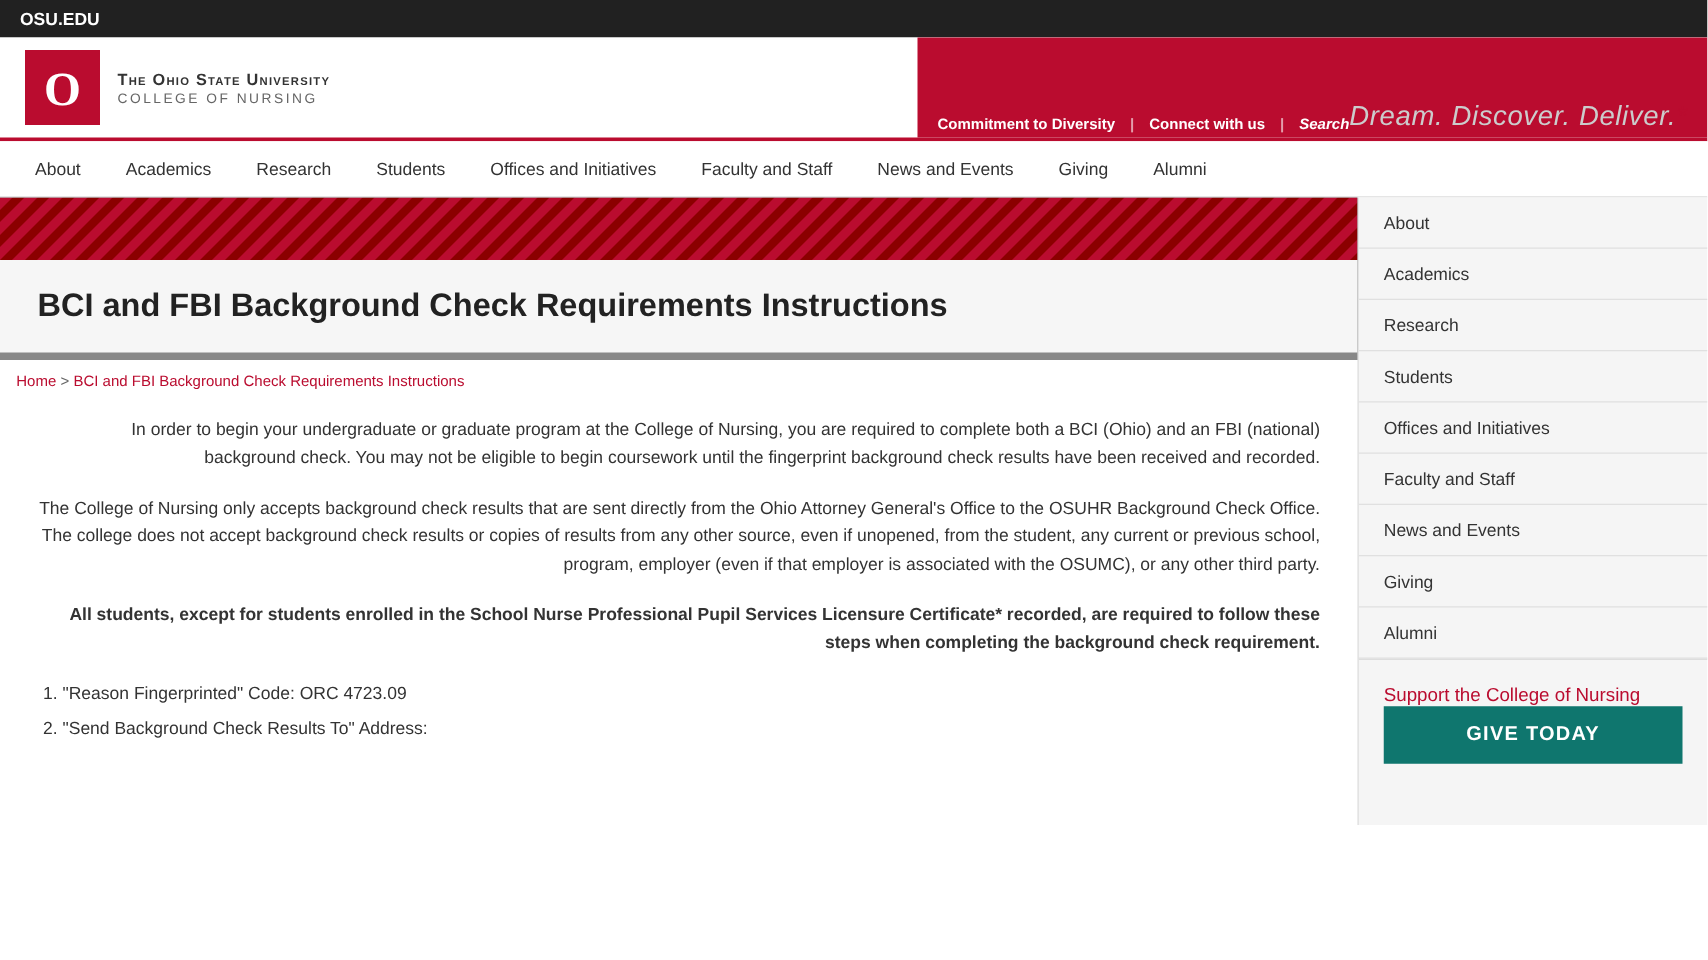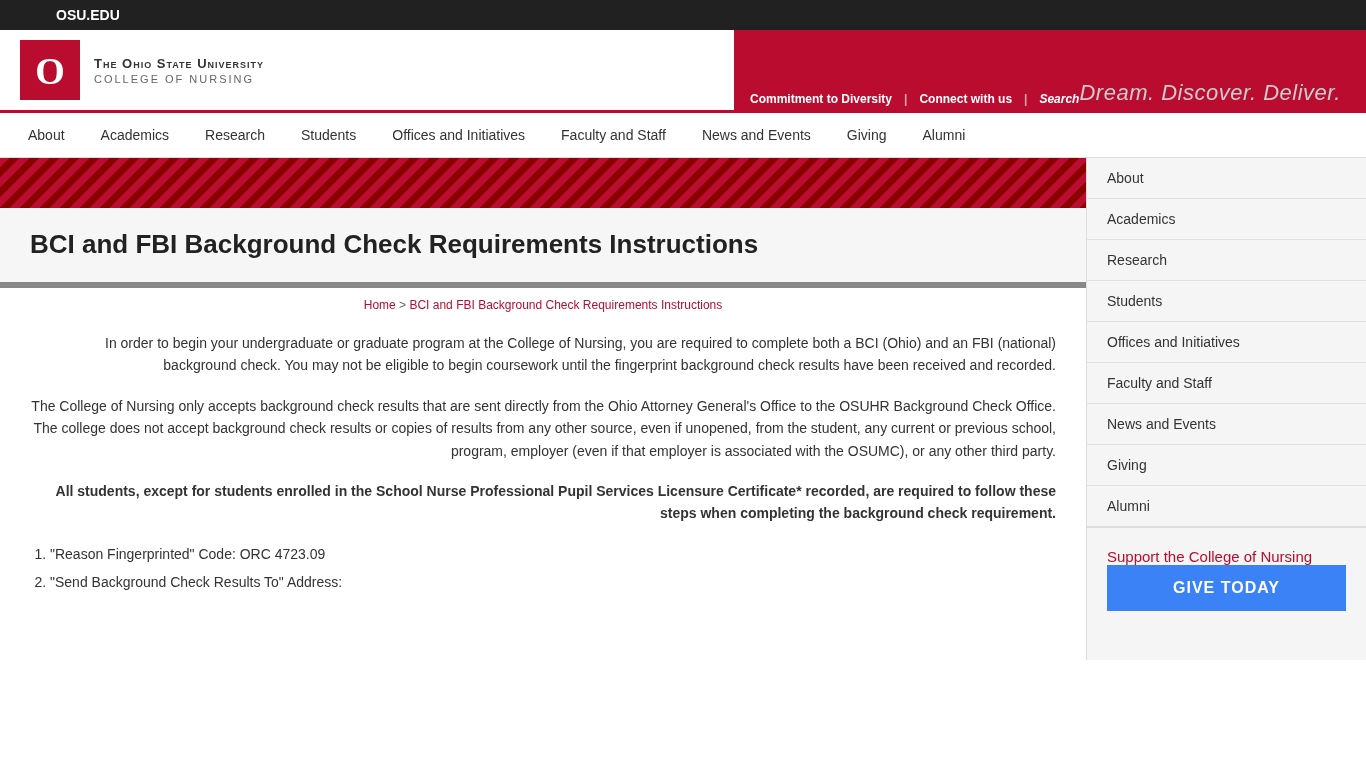--- a/index.html
+++ b/index.html
@@ -9,21 +9,21 @@
     #top-bar {
       background: #212121;
       color: #ccc;
       font-size: 12px;
       display: flex;
       justify-content: space-between;
       align-items: center;
       padding: 4px 16px;
       height: 30px;
     }
-    #top-bar-logo { color: #fff; font-weight: bold; font-size: 14px; margin-left: 40px; }
+    #top-bar-logo { color: #fff; font-weight: bold; font-size: 14px; }
     #top-bar-links { display: flex; gap: 16px; margin-top: 42px; }
     #top-bar-links a { color: #ccc; text-decoration: none; font-size: 12px; }
 
     
     #header {
       display: flex;
       align-items: stretch;
       background: #fff;
       border-bottom: 3px solid #ba0c2f;
     }
@@ -139,21 +139,20 @@
       font-weight: bold;
       color: #222;
       line-height: 1.3;
     }
 
     
     #breadcrumb {
       padding: 10px 13px;
       font-size: 12px;
       color: #666;
-      text-align: center;
     }
     #breadcrumb a { color: #ba0c2f; text-decoration: none; }
 
     
     #article-body {
       padding: 10px 30px 30px;
       line-height: 1.6;
       color: #333;
     }
     #article-body p { margin-bottom: 18px; font-size: 14px; text-align: right; }
@@ -184,21 +183,21 @@
       padding: 20px;
     }
     #support-title {
       color: #ba0c2f;
       font-size: 15px;
       font-weight: normal;
       margin-bottom: 0;
     }
     #give-button {
       display: block;
-      background: #3b82f6;
+      background: #0f766e;
       color: #fff;
       text-align: center;
       padding: 14px 0;
       font-size: 16px;
       font-weight: bold;
       text-decoration: none;
       letter-spacing: 1px;
       cursor: pointer;
     }
 

